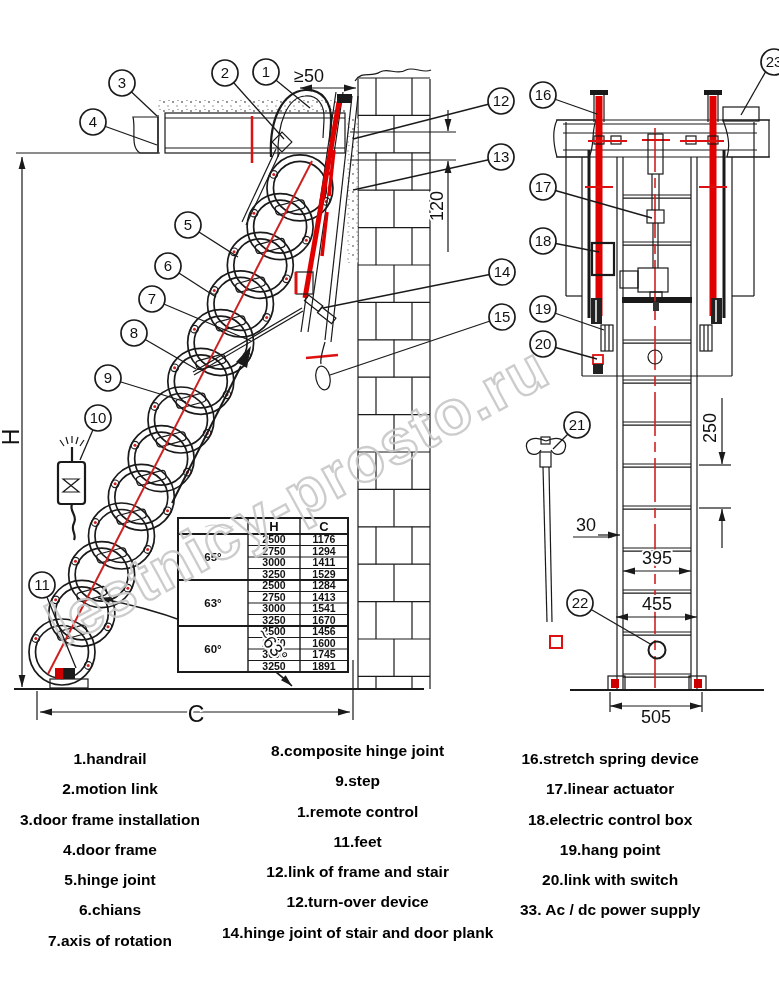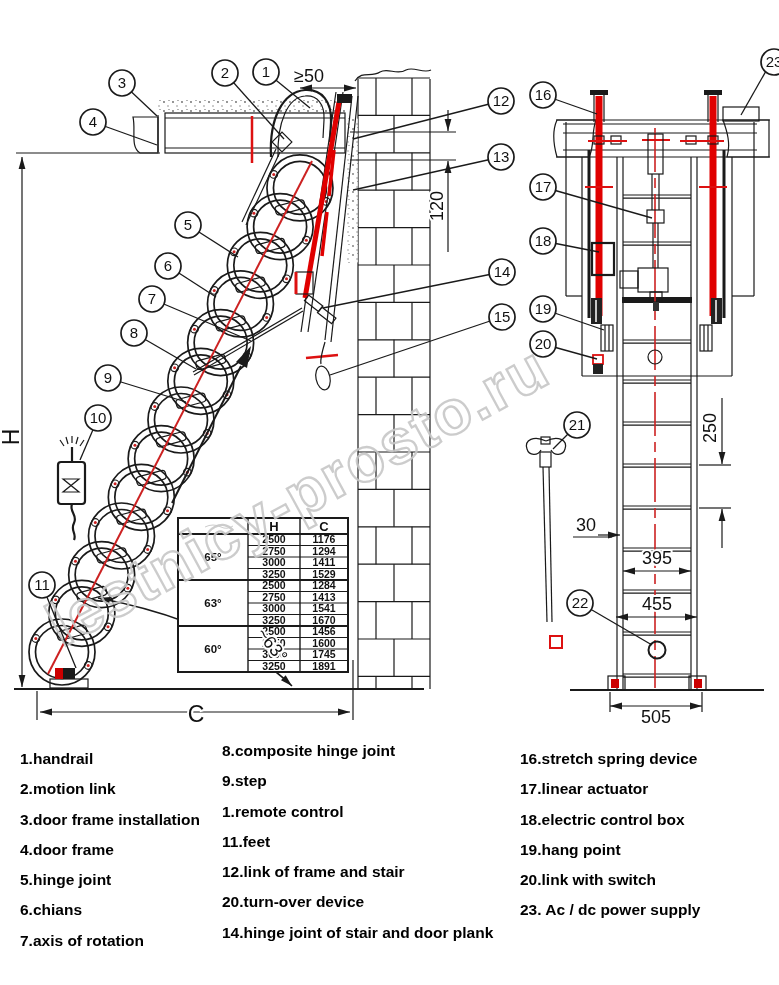--- a/index.html
+++ b/index.html
@@ -15,21 +15,21 @@
   .co text{font:15px "Liberation Sans",sans-serif;fill:#111;text-anchor:middle;}
   .dim{font:18px "Liberation Sans",sans-serif;fill:#111;paint-order:stroke;stroke:#fff;stroke-width:4px;}
   .dimc{text-anchor:middle;}
   .big{font-size:23px;}
   .th{font:bold 13px "Liberation Sans",sans-serif;text-anchor:middle;fill:#111;}
   .ta{font:bold 11.5px "Liberation Sans",sans-serif;text-anchor:middle;fill:#111;}
   .tv{font:bold 10.5px "Liberation Sans",sans-serif;text-anchor:middle;fill:#111;}
   .tl{stroke:#1a1a1a;}
   .wm{font:bold 62px "Liberation Sans",sans-serif;fill:none;stroke:#c7c7c7;stroke-width:2.3px;
       letter-spacing:2px;opacity:.9;}
-  .legend{position:absolute;left:0;top:0;width:779px;height:985px;pointer-events:none;}
+  .legend{position:absolute;left:0;top:0;width:779px;height:985px;pointer-events:none;text-align:center;}
   .lcol{position:absolute;}
   .litem{font:bold 15.5px/30.3px "Liberation Sans",sans-serif;color:#000;white-space:nowrap;}
 </style>
 </head>
 <body>
 
 <div class="page">
 <svg width="779" height="985" viewBox="0 0 779 985">
   <defs>
     <pattern id="spk" width="9" height="9" patternUnits="userSpaceOnUse">
@@ -601,25 +601,25 @@
     <div class="litem">5.hinge joint</div>
     <div class="litem">6.chians</div>
     <div class="litem">7.axis of rotation</div>
   </div>
   <div class="lcol" style="left:222px;top:736px">
     <div class="litem">8.composite hinge joint</div>
     <div class="litem">9.step</div>
     <div class="litem">1.remote control</div>
     <div class="litem">11.feet</div>
     <div class="litem">12.link of frame and stair</div>
-    <div class="litem">20.turn-over device</div>
+    <div class="litem">12.turn-over device</div>
     <div class="litem">14.hinge joint of stair and door plank</div>
   </div>
   <div class="lcol" style="left:520px;top:744px">
     <div class="litem">16.stretch spring device</div>
     <div class="litem">17.linear actuator</div>
     <div class="litem">18.electric control box</div>
     <div class="litem">19.hang point</div>
     <div class="litem">20.link with switch</div>
-    <div class="litem">23. Ac / dc power supply</div>
+    <div class="litem">33. Ac / dc power supply</div>
   </div>
 </div>
 </div>
 
 </body></html>

